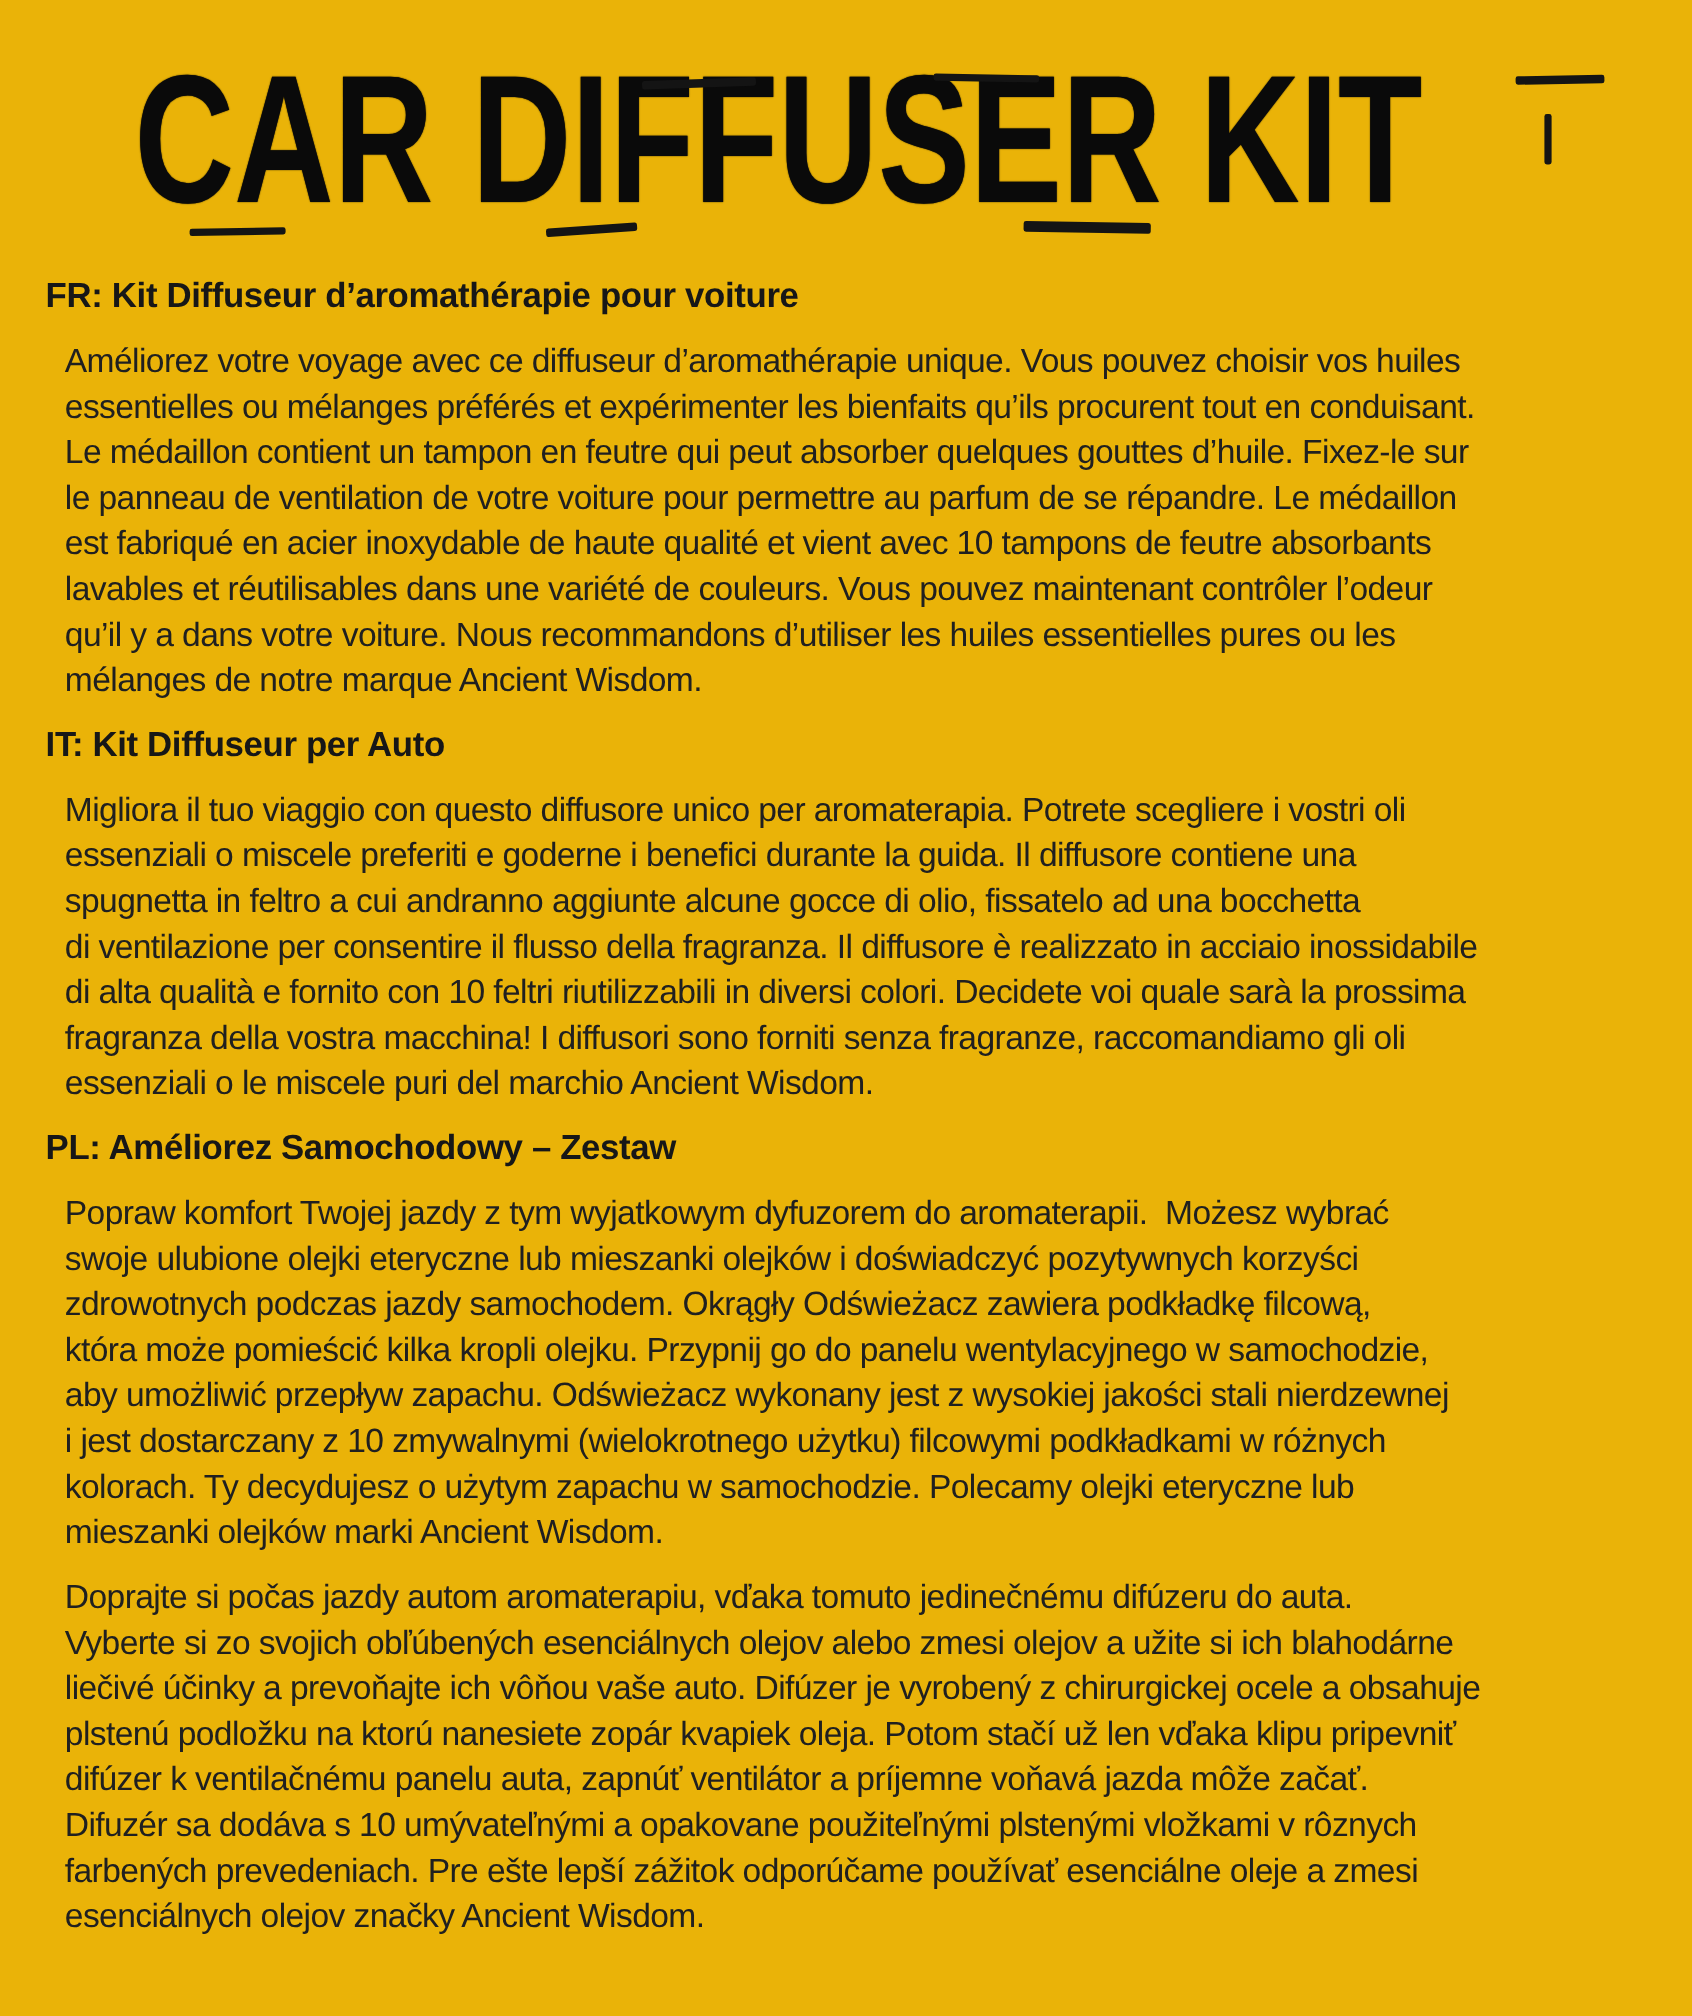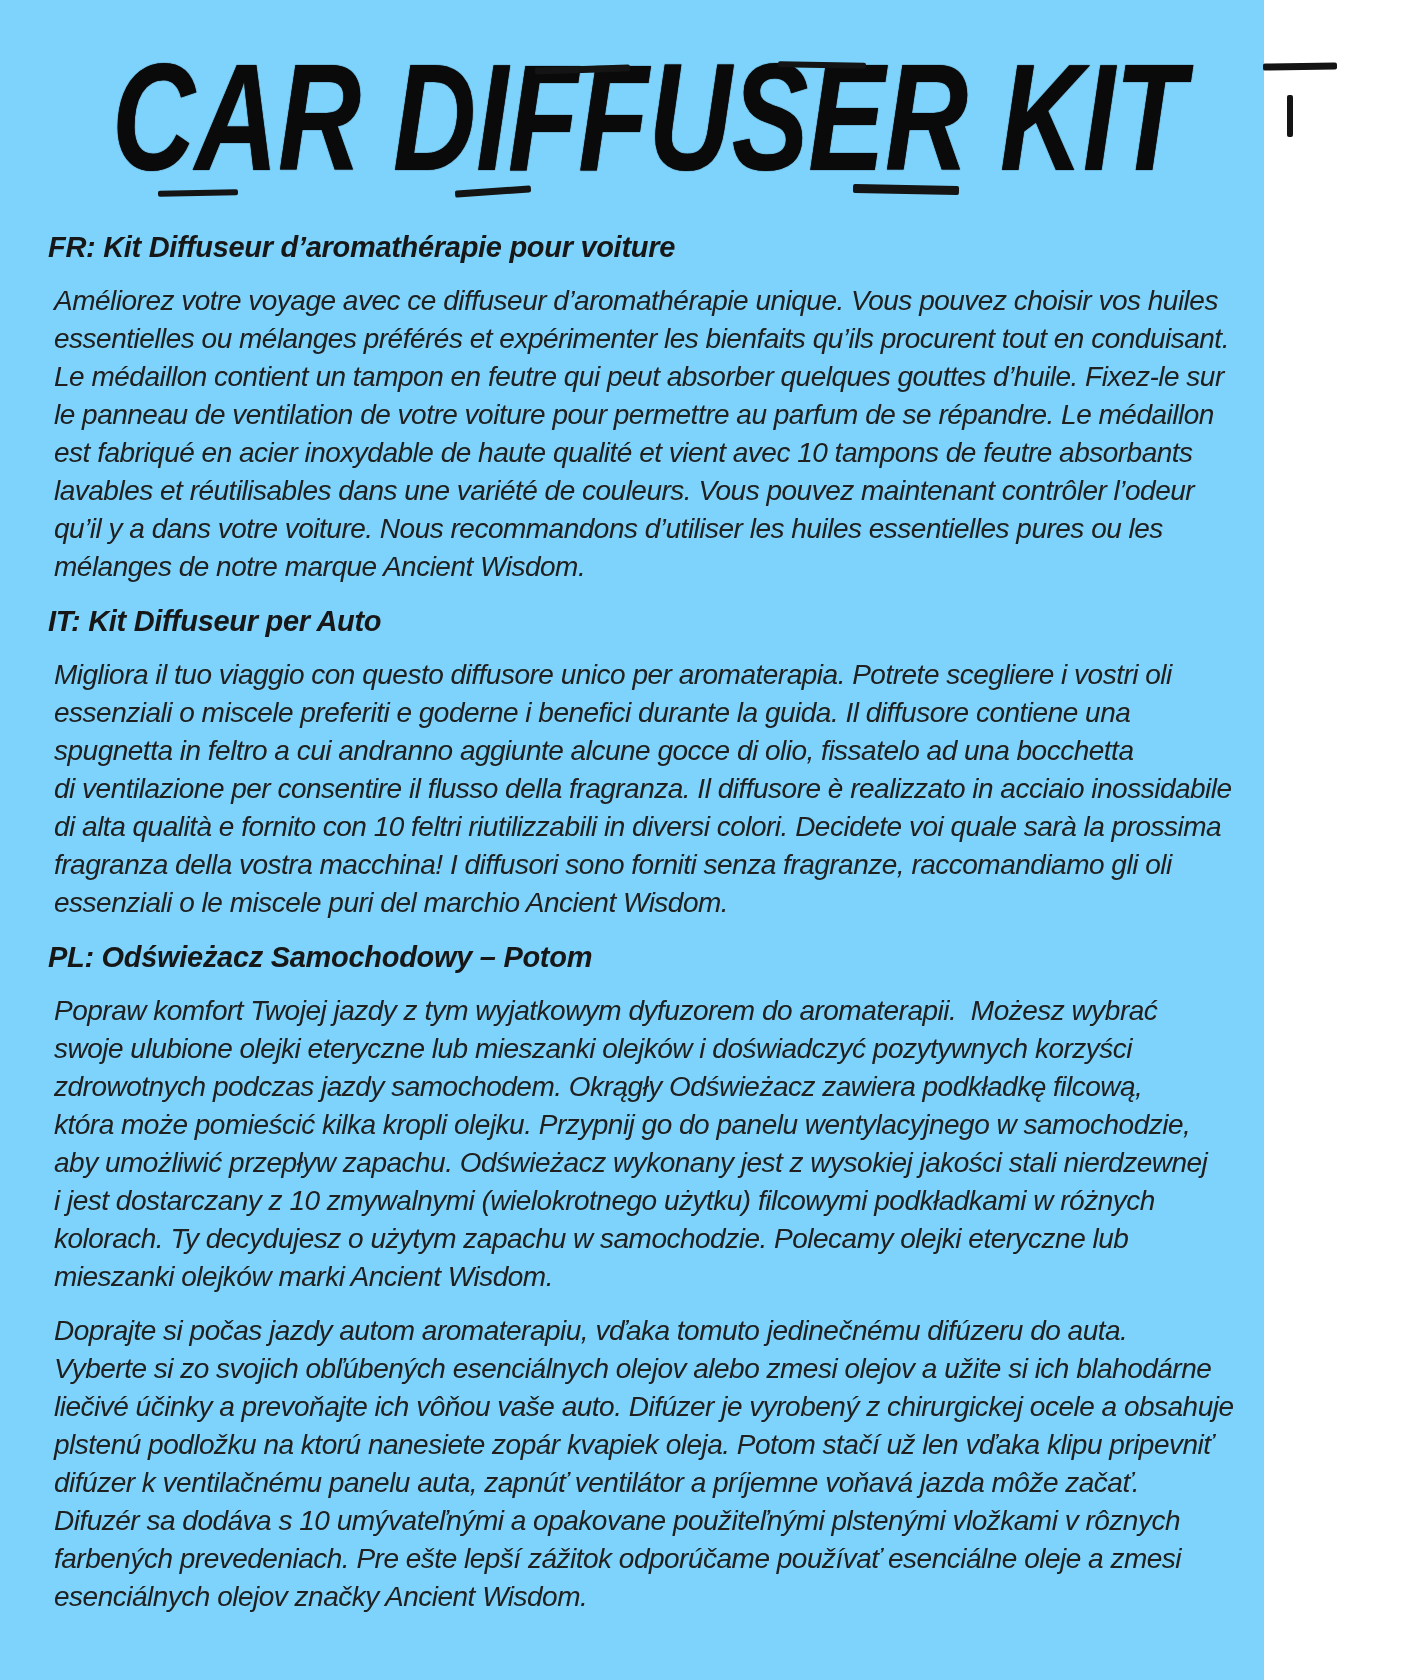--- a/index.html
+++ b/index.html
@@ -5,23 +5,22 @@
   html, body { margin: 0; padding: 0; }
   body {
     width: 1410px; height: 1680px;
     background: #ffffff;
     font-family: "Liberation Sans", sans-serif;
     color: #1e1e1e;
     overflow: hidden;
   }
   .page {
     position: relative;
-    width: 1264px; height: 1680px;
-    background: #7dd3fc;
-    font-style: italic;
+    width: 1410px; height: 1680px;
+    background: #eab308;
   }
   .masthead {
     position: relative;
     height: 215px;
   }
   .main-title {
     position: absolute;
     left: 112px; top: 42px;
     margin: 0;
     font-size: 115px;
@@ -42,21 +41,21 @@
   .ink-smudge-3 { left: 1263px; top: 63px;  width: 74px;  height: 7px; transform: rotate(-1deg); }
   .ink-smudge-4 { left: 455px;  top: 188px; width: 76px;  height: 7px; transform: rotate(-4deg); }
   .ink-smudge-5 { left: 853px;  top: 185px; width: 106px; height: 9px; transform: rotate(1deg); }
   .ink-smudge-6 { left: 158px;  top: 190px; width: 80px;  height: 6px; transform: rotate(-1deg); }
 
   .content {
     padding: 0 10px 0 38px;
   }
   .lang-section { margin: 0; }
   .lang-section h2 {
-    margin: 13px 0 0 10px;
+    margin: 13px 0 0 0;
     font-size: 29px;
     font-weight: bold;
     line-height: 38px;
     letter-spacing: -0.3px;
     color: #171717;
   }
   .lang-section p {
     margin: 16px;
     font-size: 28px;
     line-height: 38px;
@@ -100,21 +99,21 @@
       <p>Migliora il tuo viaggio con questo diffusore unico per aromaterapia. Potrete scegliere i vostri oli
 essenziali o miscele preferiti e goderne i benefici durante la guida. Il diffusore contiene una
 spugnetta in feltro a cui andranno aggiunte alcune gocce di olio, fissatelo ad una bocchetta
 di ventilazione per consentire il flusso della fragranza. Il diffusore è realizzato in acciaio inossidabile
 di alta qualità e fornito con 10 feltri riutilizzabili in diversi colori. Decidete voi quale sarà la prossima
 fragranza della vostra macchina! I diffusori sono forniti senza fragranze, raccomandiamo gli oli
 essenziali o le miscele puri del marchio Ancient Wisdom.</p>
     </section>
 
     <section class="lang-section">
-      <h2>PL: Odświeżacz Samochodowy – Potom</h2>
+      <h2>PL: Améliorez Samochodowy – Zestaw</h2>
       <p>Popraw komfort Twojej jazdy z tym wyjatkowym dyfuzorem do aromaterapii.  Możesz wybrać
 swoje ulubione olejki eteryczne lub mieszanki olejków i doświadczyć pozytywnych korzyści
 zdrowotnych podczas jazdy samochodem. Okrągły Odświeżacz zawiera podkładkę filcową,
 która może pomieścić kilka kropli olejku. Przypnij go do panelu wentylacyjnego w samochodzie,
 aby umożliwić przepływ zapachu. Odświeżacz wykonany jest z wysokiej jakości stali nierdzewnej
 i jest dostarczany z 10 zmywalnymi (wielokrotnego użytku) filcowymi podkładkami w różnych
 kolorach. Ty decydujesz o użytym zapachu w samochodzie. Polecamy olejki eteryczne lub
 mieszanki olejków marki Ancient Wisdom.</p>
     </section>
 

